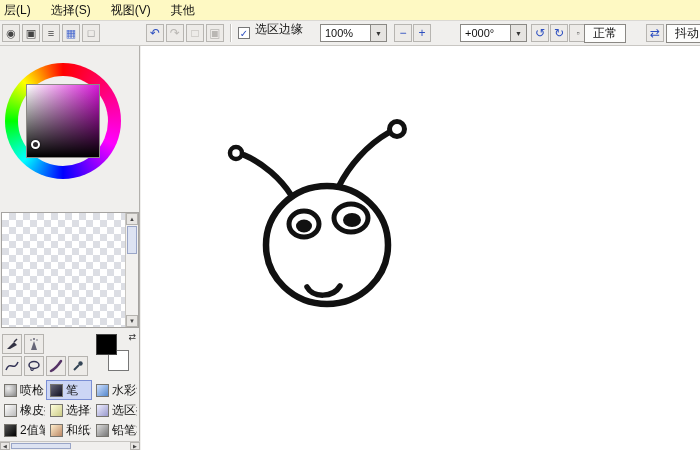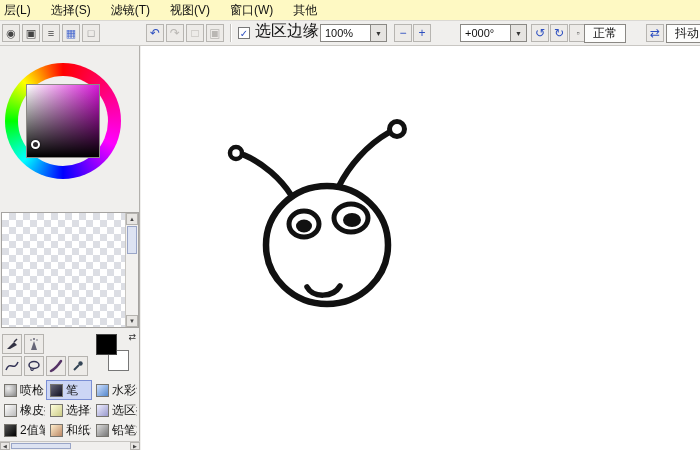--- a/index.html
+++ b/index.html
@@ -16,21 +16,21 @@
   
   .toolbar{position:absolute;left:0;top:21px;width:700px;height:25px;background:#f0efed;
            border-bottom:1px solid #c9c7c3;}
   .tb-btn{position:absolute;top:3px;width:18px;height:18px;border:1px solid #b7b5b1;background:#edebe8;
           display:flex;align-items:center;justify-content:center;font-size:12px;color:#2d4fc0;cursor:default;}
   .tb-btn.gray{color:#b9b7b3;}
   .tb-btn.small-glyph{font-size:9px;color:#555;}
   .sep{position:absolute;top:3px;width:1px;height:18px;background:#c2c0bc;box-shadow:1px 0 0 #fff;}
   .cb{position:absolute;top:6px;width:12px;height:12px;background:#fff;border:1px solid #777;
       display:flex;align-items:center;justify-content:center;font-size:10px;font-weight:bold;color:#2d4fc0;}
-  .tb-label{position:absolute;top:0;font-size:16px;white-space:nowrap;}
+  .tb-label{position:absolute;top:0;font-size:12px;white-space:nowrap;}
   .field{position:absolute;top:3px;height:18px;background:#fff;border:1px solid #8a8884;
          display:flex;align-items:center;padding:0 4px;font-size:11px;}
   .dropbtn{position:absolute;top:3px;width:17px;height:18px;border:1px solid #8a8884;background:#e6e4e1;
            display:flex;align-items:center;justify-content:center;font-size:7px;color:#333;}
   .raised{position:absolute;top:3px;height:19px;background:#fdfdfc;border:1px solid #8a8884;
           display:flex;align-items:center;padding:0 8px;font-size:12px;white-space:nowrap;overflow:hidden;}
 
   
   .left-panel{position:absolute;left:0;top:46px;width:140px;height:404px;background:#f0efed;
               border-right:1px solid #b2b0ac;}
@@ -85,23 +85,21 @@
   .canvas svg{display:block;}
 </style>
 </head>
 <body>
 
 <div class="app">
 
   <div class="menubar">
     <span class="menu-item">层(L)</span>
     <span class="menu-item">选择(S)</span>
-    <span class="menu-item">滤镜(T)</span>
     <span class="menu-item">视图(V)</span>
-    <span class="menu-item">窗口(W)</span>
     <span class="menu-item">其他</span>
   </div>
 
   <div class="toolbar">
     <div class="tb-btn" style="left:2px">
         <span style="color:#444;font-size:11px">◉</span>
       </div>
     <div class="tb-btn" style="left:22px">
         <span style="color:#444;font-size:11px">▣</span>
       </div>

